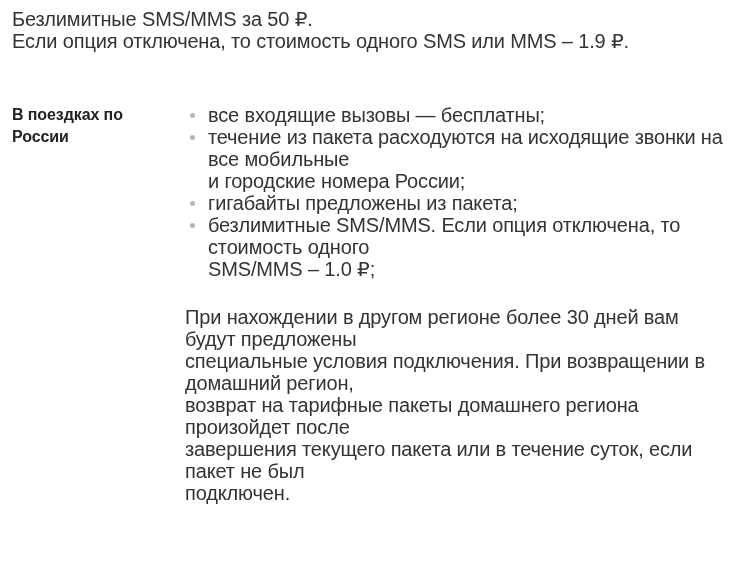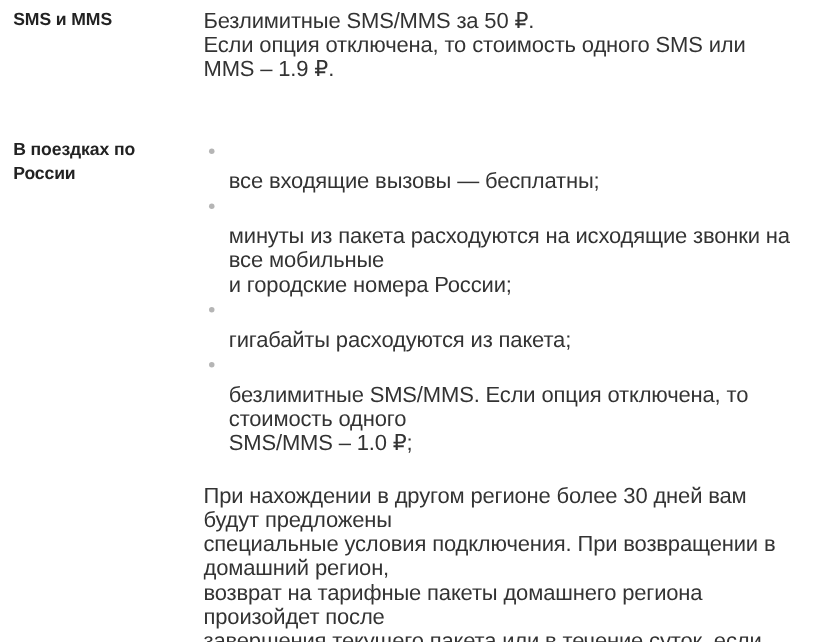--- a/index.html
+++ b/index.html
@@ -50,52 +50,50 @@
     flex: 0 0 5px;
     width: 5px;
     height: 5px;
     border-radius: 50%;
     background: #b5b5b5;
     margin: 9px 13px 0 5px;
   }
   .bullet-text {
     flex: 1;
     white-space: pre-line;
-    margin-top: 28px;
   }
 </style>
 </head>
 <body>
 
 <div class="page">
 
   <section class="section-row">
-    <div class="section-label">SMS и MMS</div>
     <div class="section-content">
       <p class="para">Безлимитные SMS/MMS за 50 ₽.
 Если опция отключена, то стоимость одного SMS или MMS – 1.9 ₽.</p>
     </div>
   </section>
 
   <section class="section-row">
     <div class="section-label">В поездках по России</div>
     <div class="section-content">
       <ul class="bullets">
         <li class="bullet-item">
           <span class="bullet-dot"></span>
           <span class="bullet-text">все входящие вызовы — бесплатны;</span>
         </li>
         <li class="bullet-item">
           <span class="bullet-dot"></span>
-          <span class="bullet-text">минуты из пакета расходуются на исходящие звонки на все мобильные
+          <span class="bullet-text">течение из пакета расходуются на исходящие звонки на все мобильные
 и городские номера России;</span>
         </li>
         <li class="bullet-item">
           <span class="bullet-dot"></span>
-          <span class="bullet-text">гигабайты расходуются из пакета;</span>
+          <span class="bullet-text">гигабайты предложены из пакета;</span>
         </li>
         <li class="bullet-item">
           <span class="bullet-dot"></span>
           <span class="bullet-text">безлимитные SMS/MMS. Если опция отключена, то стоимость одного
 SMS/MMS – 1.0 ₽;</span>
         </li>
       </ul>
       <p class="para">При нахождении в другом регионе более 30 дней вам будут предложены
 специальные условия подключения. При возвращении в домашний регион,
 возврат на тарифные пакеты домашнего региона произойдет после

